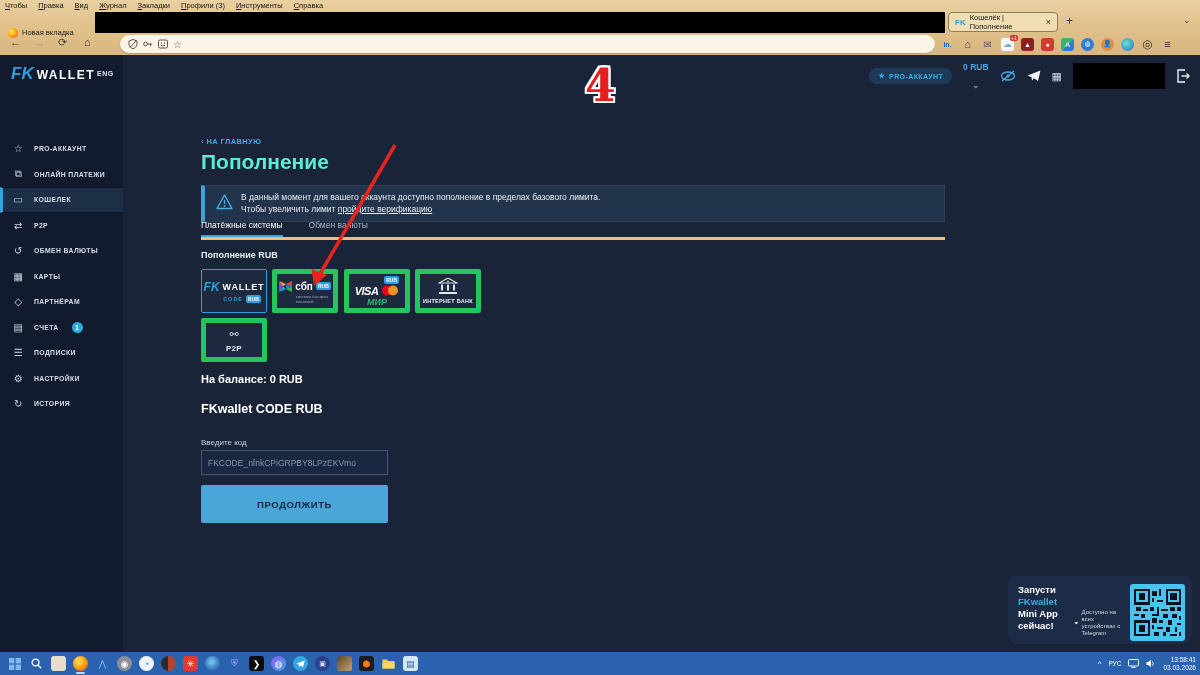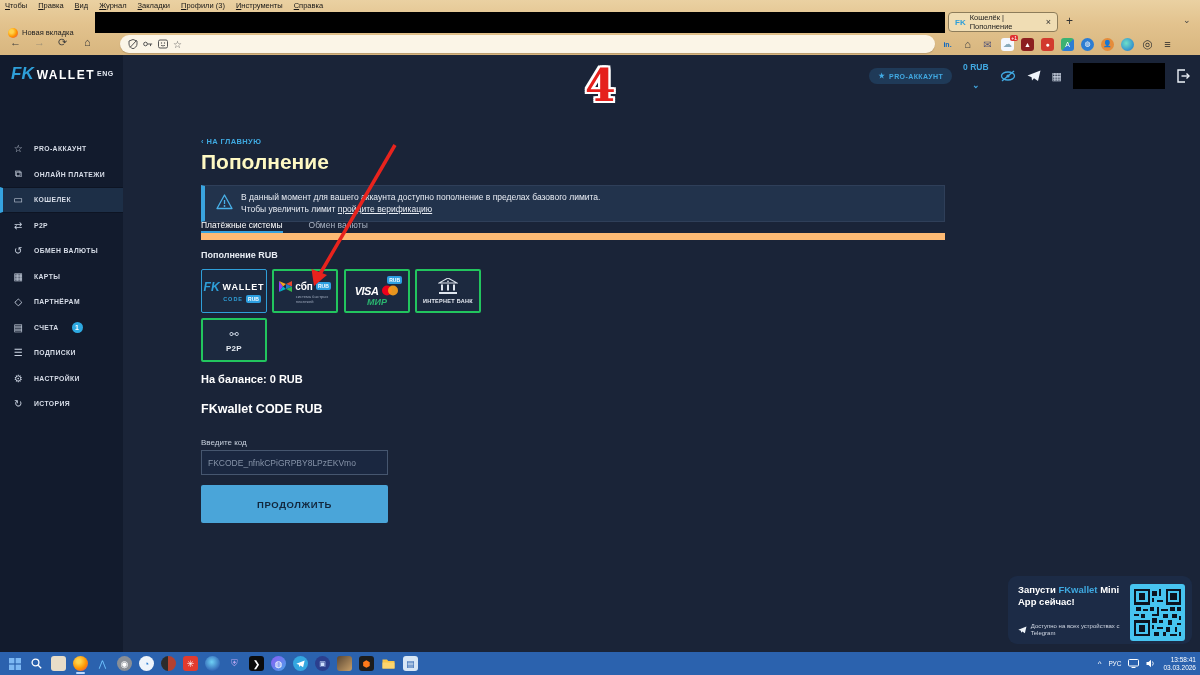--- a/index.html
+++ b/index.html
@@ -58,32 +58,32 @@
 
   .hdr-right { position:absolute; top:7px; right:10px; display:flex; align-items:center; gap:11px; height:28px; }
   .pro-pill { background:#1f3a58; border-radius:11px; padding:4px 9px; color:#41a9e2;
               font-size:7px; font-weight:bold; letter-spacing:.4px; display:flex; gap:4px; align-items:center; }
   .balance { color:#41a9e2; font-size:8.5px; font-weight:bold; display:flex; gap:8px; align-items:center;flex-direction:column; }
   .hdr-ico { color:#cfd8e6; font-size:11px; }
   .hdr-redact { width:92px; height:26px; background:#000; }
 
   .content { position:absolute; left:201px; top:0; width:744px; }
   .back-link { position:absolute; top:82px; font-size:7.5px; font-weight:bold; color:#3fa9e0; letter-spacing:.4px; }
-  .page-title { position:absolute; top:95px; font-size:21px; font-weight:bold; color:#fef9c3; }
+  .page-title { position:absolute; top:95px; font-size:21px; font-weight:bold; color:#5eead4; }
   .banner { position:absolute; top:130px; width:744px; background:#22334c; border:1px solid #2f3f59;
             border-left:4px solid #3aa4de; padding:6px 10px 6px 36px; }
   .banner .warn { position:absolute; left:11px; top:8px; }
   .banner p { font-size:8.5px; color:#e9edf4; line-height:11.5px; }
   .banner a { color:#e9edf4; text-decoration:underline; }
-  .tabs { position:absolute; top:165px; width:744px; border-bottom:7px solid #fdba74; height:20px; display:flex; gap:26px; }
+  .tabs { position:absolute; top:165px; width:744px; border-bottom:3px solid #fdba74; height:20px; display:flex; gap:26px; }
   .tab { font-size:8.5px; color:#a9b3c3; padding-bottom:7px; }
   .tab.on { color:#fff; border-bottom:2px solid #35a3e0; }
   .section-label { position:absolute; top:195px; font-size:9px; font-weight:bold; color:#e8edf4; }
   .cards { position:absolute; top:214px; }
-  .pcard { position:absolute; width:66px; height:44px; background:#1c293f; border:2px solid #22c55e;
+  .pcard { position:absolute; width:66px; height:44px; background:#1c293f; border:5px solid #22c55e;
            border-radius:2px; display:flex; flex-direction:column; align-items:center; justify-content:center; }
   .pcard.sel { border:1px solid #2f9fd9; }
   .rub-badge { background:#2d9fe0; color:#fff; font-size:5px; font-weight:bold; border-radius:2px; padding:1px 2px; }
   .fkcard-row { display:flex; align-items:center; gap:3px; }
   .fkcard-fk { color:#2e9fd8; font-size:12px; font-weight:bold; font-style:italic; }
   .fkcard-wal { color:#fff; font-size:9px; font-weight:bold; letter-spacing:.8px; }
   .fkcard-sub { display:flex; align-items:center; gap:3px; margin-top:1px; margin-left:16px; }
   .fkcard-code { color:#2e9fd8; font-size:5.5px; font-weight:bold; letter-spacing:1px; }
   .sbp-row { display:flex; align-items:center; gap:3px; }
   .sbp-name { color:#fff; font-size:10px; font-weight:bold; }
@@ -101,21 +101,21 @@
   .code-input { position:absolute; top:395px; width:187px; height:25px; background:#1a2740;
                 border:1px solid #46566f; color:#e9edf4; font-size:8.5px; padding:0 6px;
                 font-family:"Liberation Sans", sans-serif; }
   .code-input::placeholder { color:#8693a8; }
   .submit-btn { position:absolute; top:430px; width:187px; height:38px; background:#4aa5d9;
                 border:none; color:#12263c; font-size:9.5px; font-weight:bold; letter-spacing:.6px;
                 font-family:"Liberation Sans", sans-serif; border-radius:2px; }
 
   .promo { position:absolute; left:1008px; top:521px; width:184px; height:68px; background:#1c2b46;
            border-radius:9px; padding:8px 7px 7px 10px; display:flex; gap:7px; }
-  .promo-left { width:108px; display:flex; flex-direction:column; }
+  .promo-left { width:108px; display:flex; flex-direction:row; }
   .promo-title { font-size:9.5px; font-weight:bold; color:#fff; line-height:12px; }
   .promo-title .brand { color:#3fa9e0; }
   .promo-sub { margin-top:auto; display:flex; gap:4px; align-items:center; font-size:6px; color:#cfd6e2; line-height:7px; }
   .qr { width:57px; height:57px; background:#47c4f0; border-radius:3px; padding:4px; }
 
   
   .taskbar { position:absolute; top:652px; left:0; width:1200px; height:23px; background:#2b62ae;
              display:flex; align-items:center; gap:7px; padding-left:7px; }
   .tb { width:15px; height:15px; border-radius:3px; display:flex; align-items:center; justify-content:center;
         font-size:9px; color:#fff; position:relative; }

